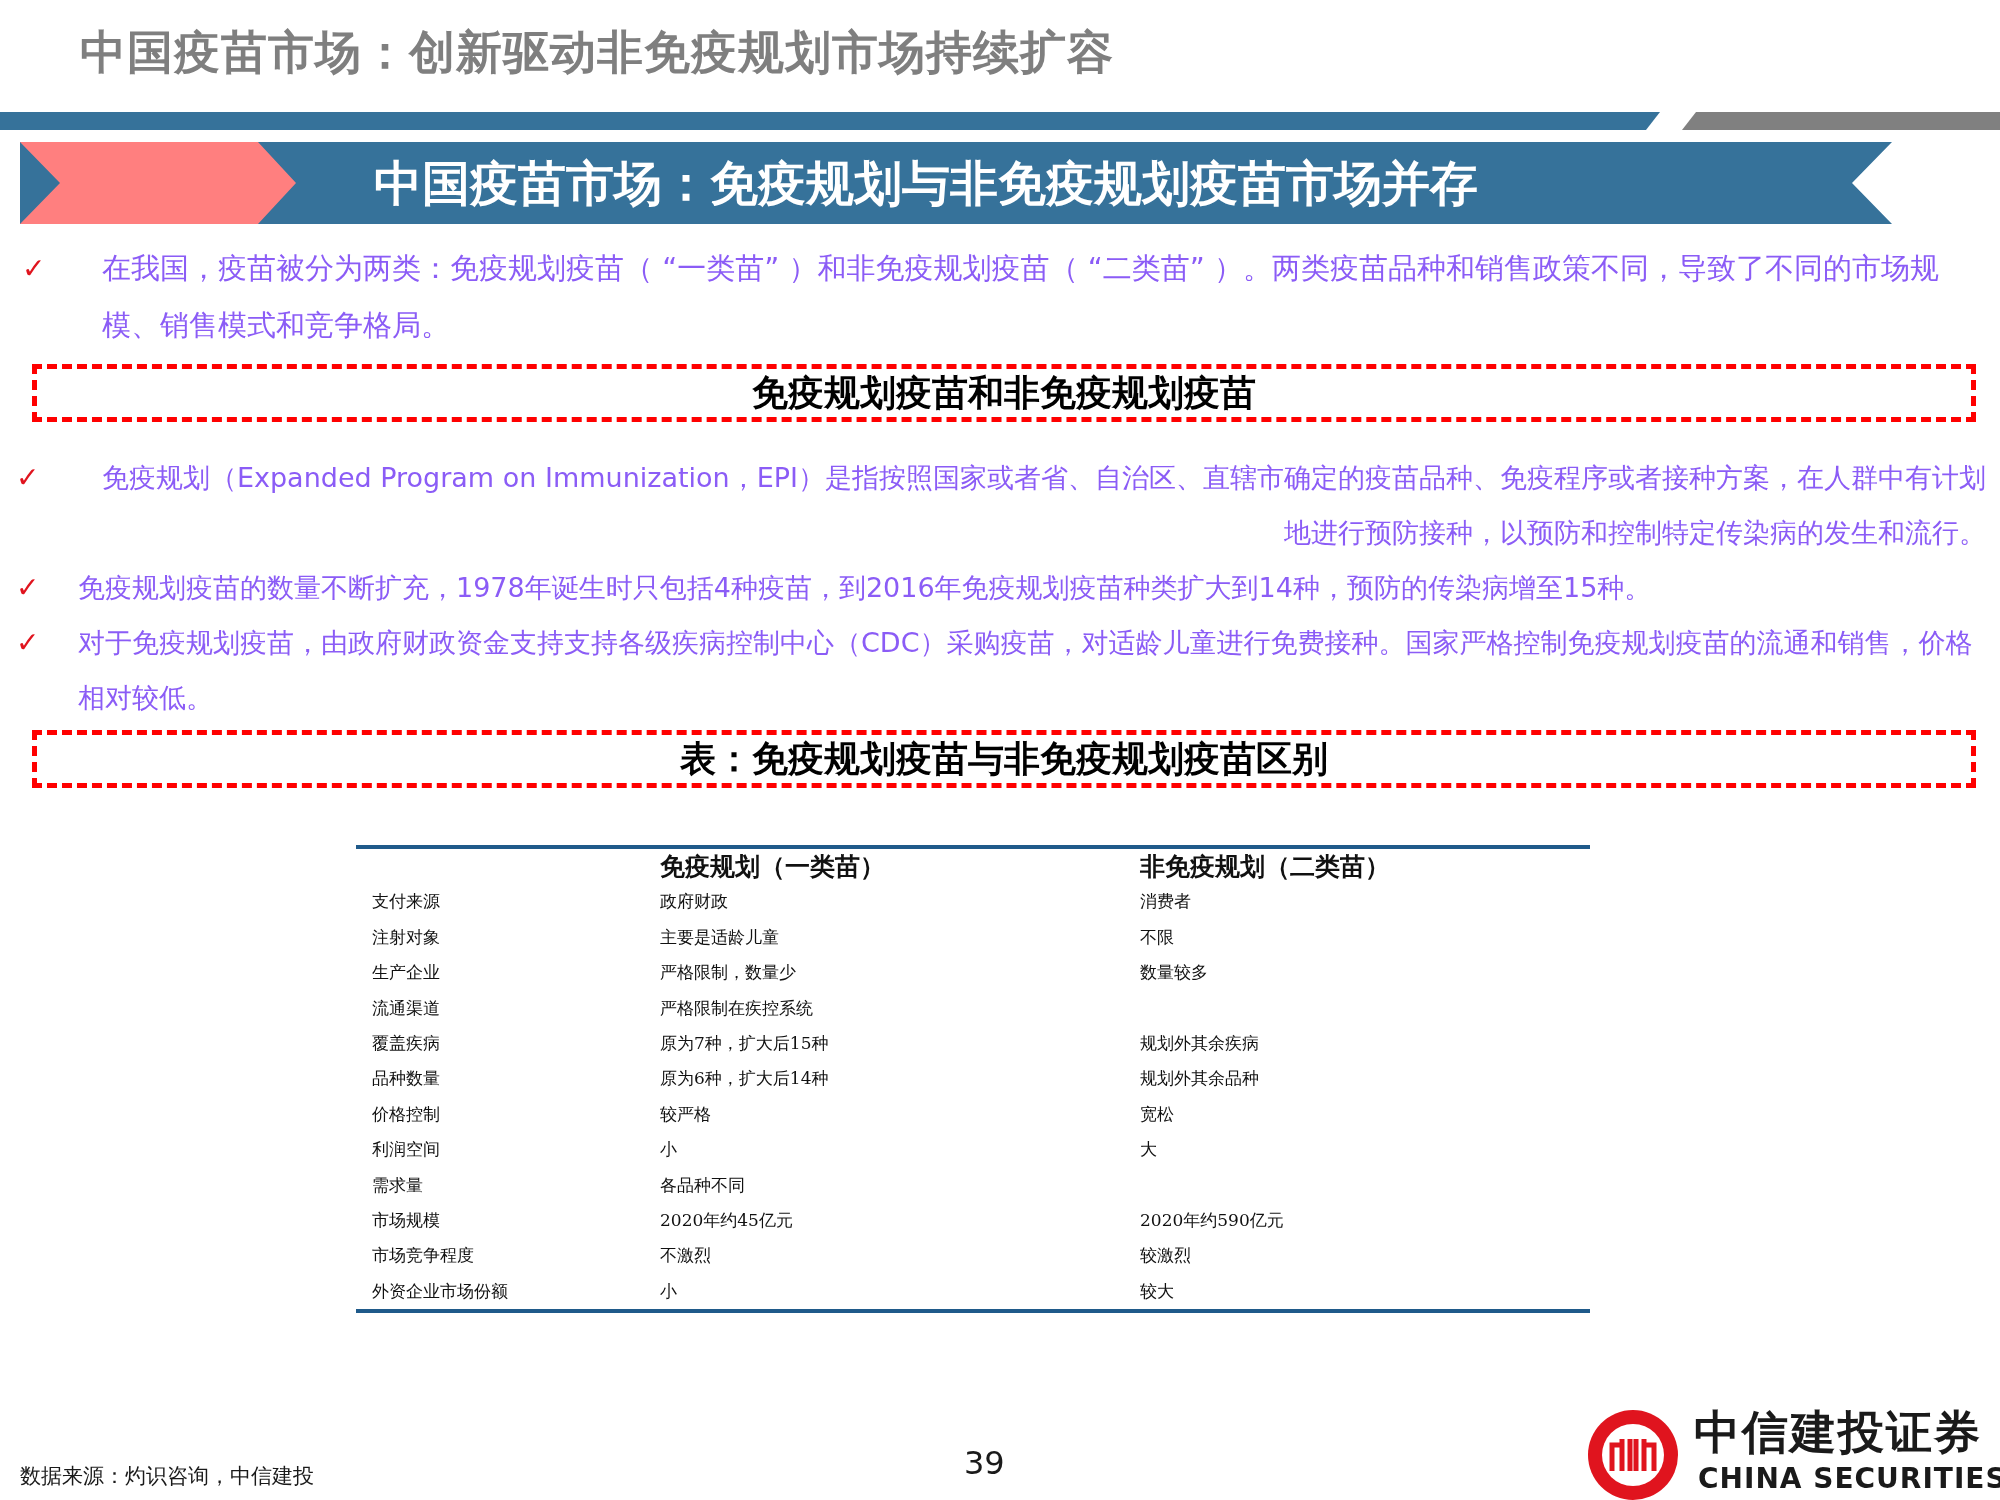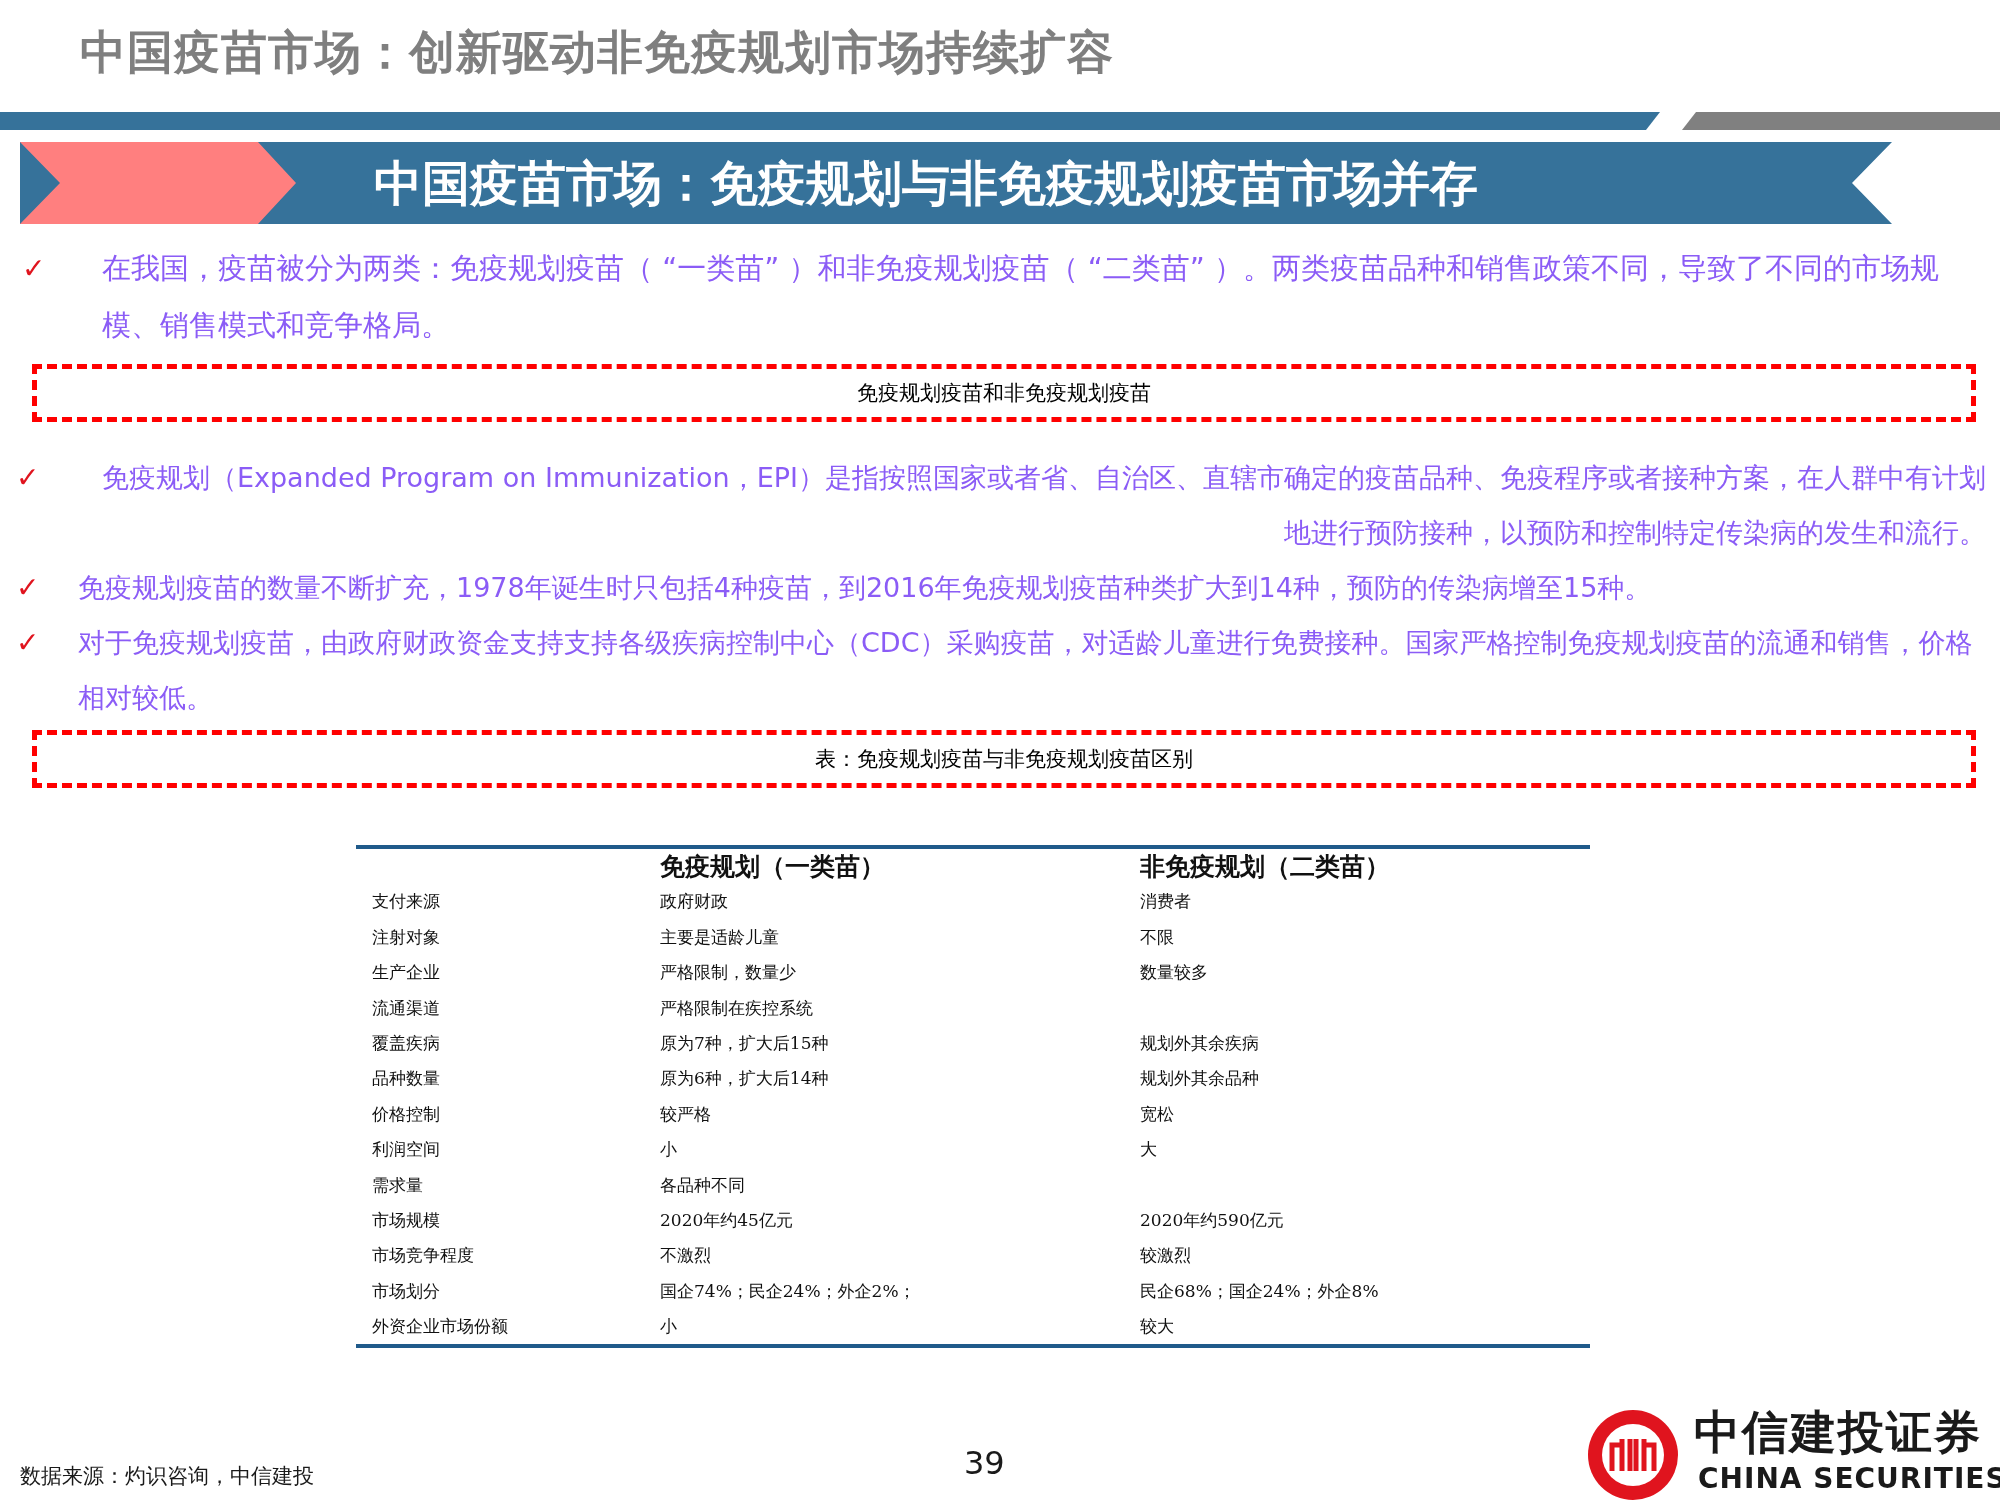--- a/index.html
+++ b/index.html
@@ -50,21 +50,21 @@
   .bullet { position: absolute; display: flex; }
   .check { color: #e0141e; font-size: 28px; width: 50px; flex: none; }
   .bullet-text { font-size: 29px; line-height: 57px; color: #8b5cf6; }
   .bullet-text.sm { font-size: 27px; line-height: 55px; }
 
   
   .dash-box {
     position: absolute; left: 32px; width: 1944px;
     border: 5px dashed #ff0000; box-sizing: border-box;
     display: flex; align-items: center; justify-content: center;
-    font-size: 21px; font-weight: normal; color: #000;
+    font-size: 36px; font-weight: bold; color: #000;
   }
 
   
   .tbl {
     left: 356px; top: 845px; width: 1234px;
     border-top: 4px solid #1f5a8a; border-bottom: 4px solid #1f5a8a;
     font-family: "DejaVu Serif", "Liberation Serif", serif;
   }
   .tbl-row { display: flex; height: 35.4px; line-height: 35.4px; font-size: 17px; color: #111; }
   .tbl-row .c0 { width: 304px; padding-left: 16px; box-sizing: border-box; }
@@ -178,25 +178,20 @@
       <span class="c0">市场规模</span>
       <span class="c1">2020年约45亿元</span>
       <span class="c2">2020年约590亿元</span>
     </div>
   <div class="tbl-row">
       <span class="c0">市场竞争程度</span>
       <span class="c1">不激烈</span>
       <span class="c2">较激烈</span>
     </div>
   <div class="tbl-row">
-      <span class="c0">市场划分</span>
-      <span class="c1">国企74%；民企24%；外企2%；</span>
-      <span class="c2">民企68%；国企24%；外企8%</span>
-    </div>
-  <div class="tbl-row">
       <span class="c0">外资企业市场份额</span>
       <span class="c1">小</span>
       <span class="c2">较大</span>
     </div>
 </div>
 
 <div class="abs source">数据来源：灼识咨询，中信建投</div>
 <div class="abs page-num">39</div>
 
 <div class="abs logo-circle">

